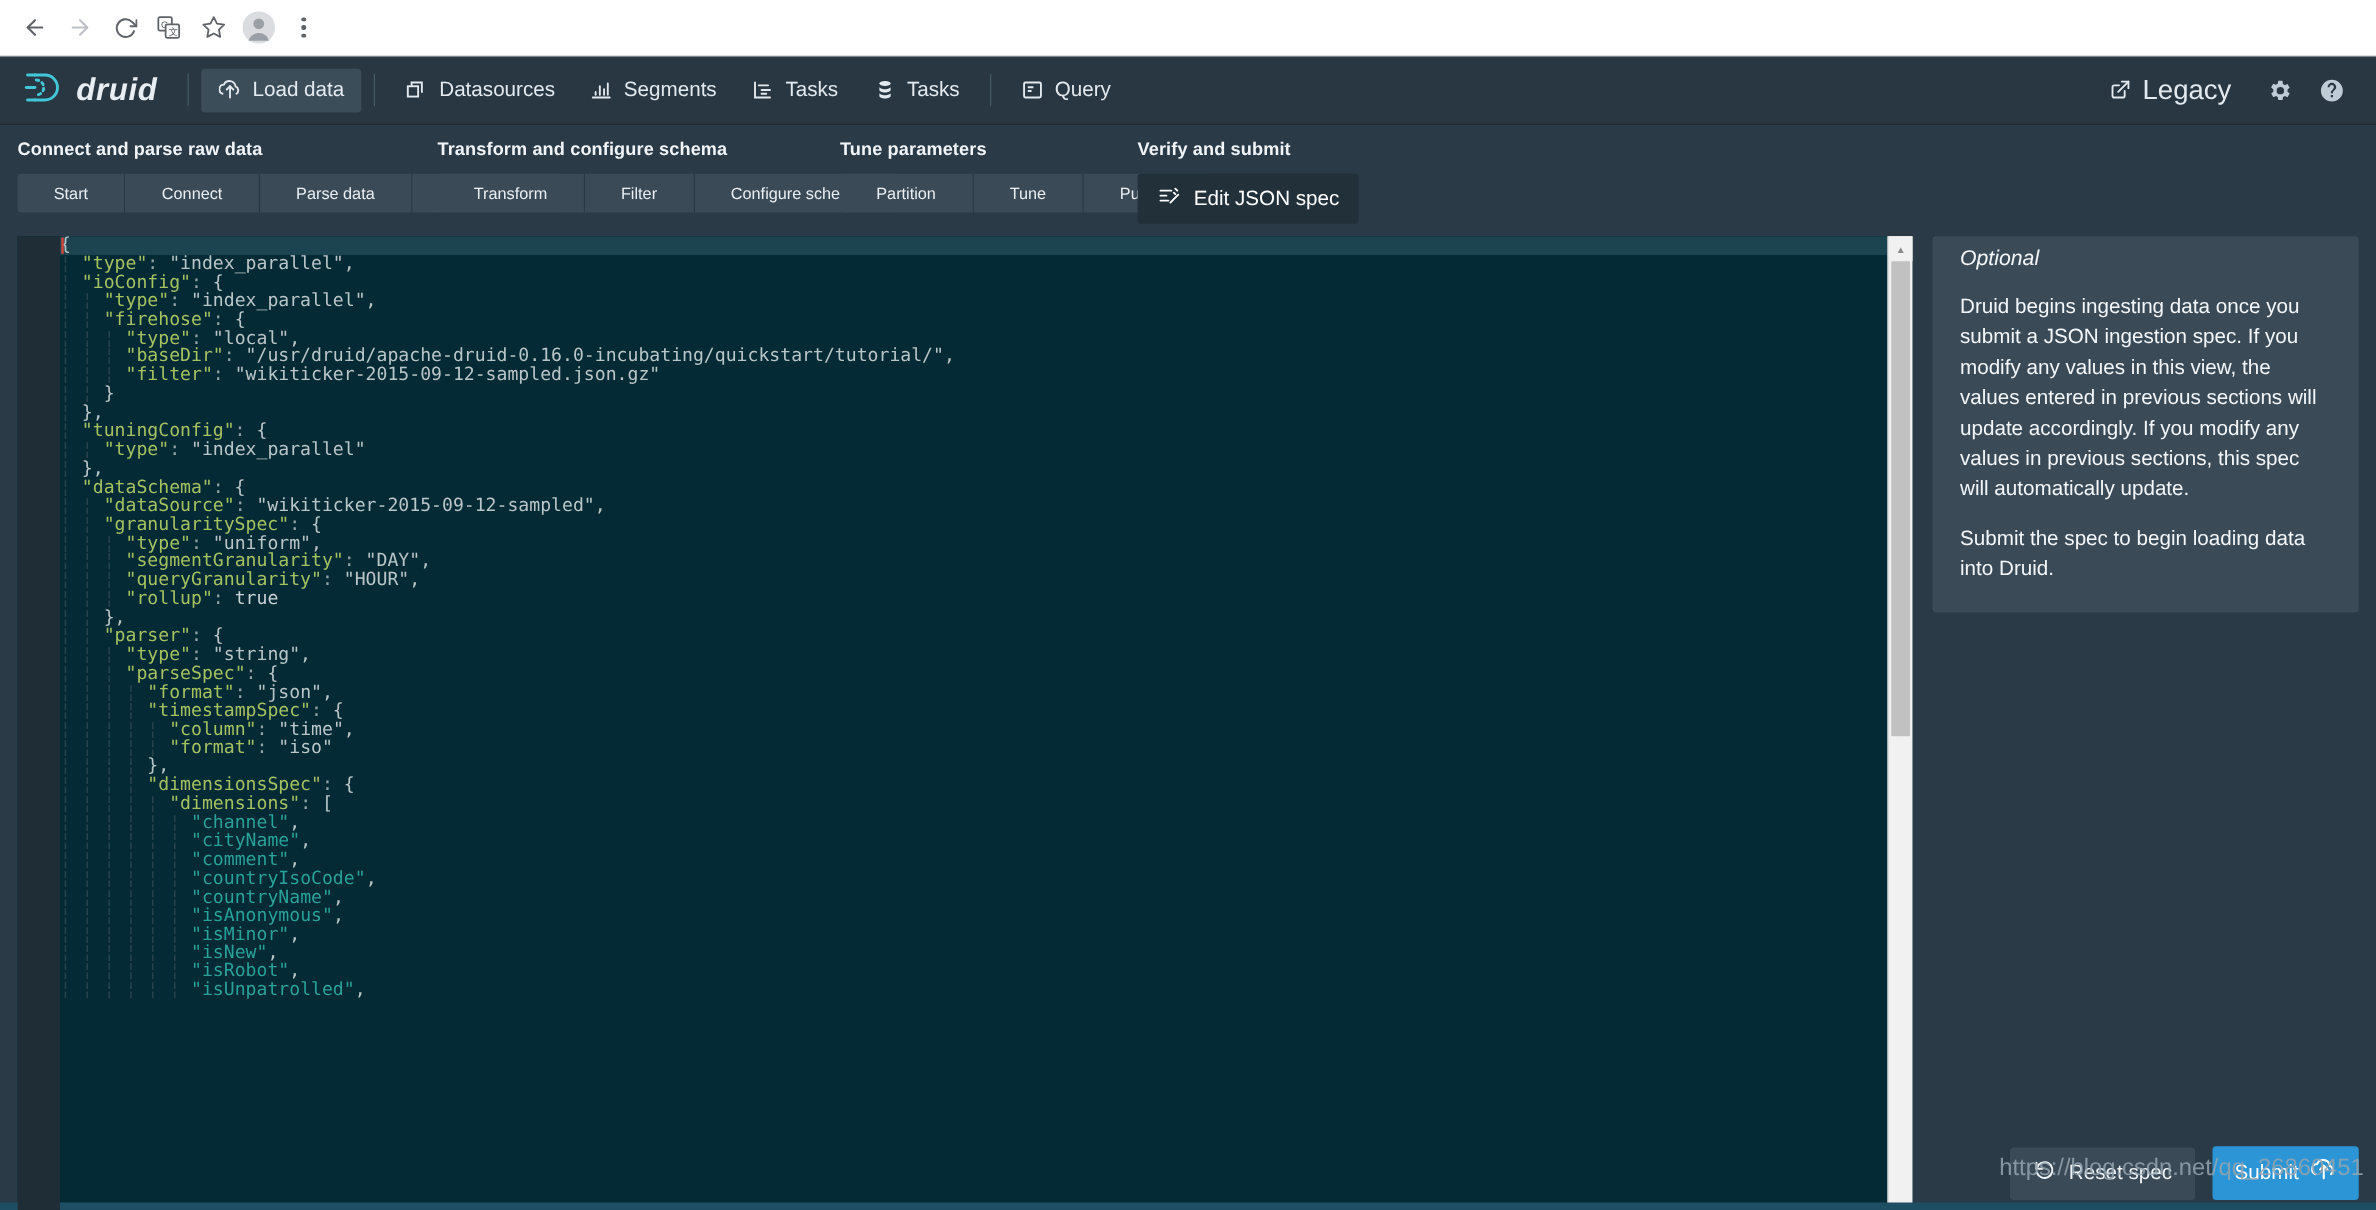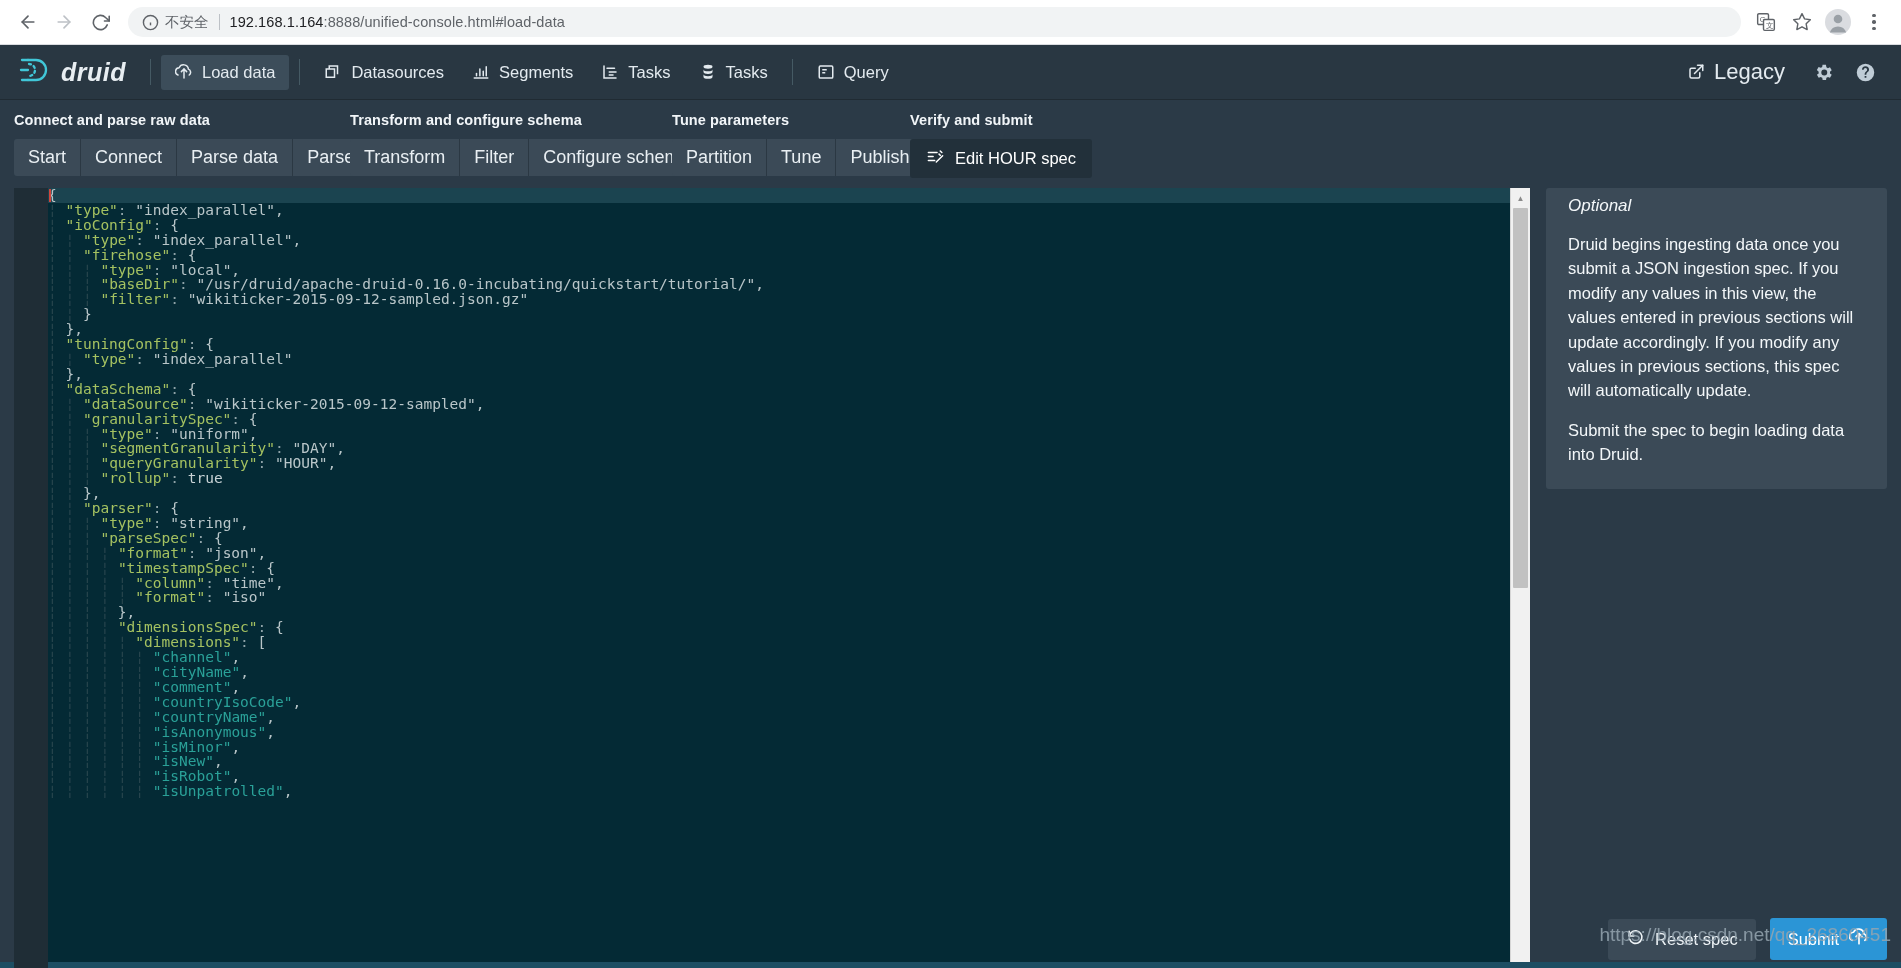--- a/index.html
+++ b/index.html
@@ -72,22 +72,22 @@
   .step-group { margin-right: 30px; }
   .step-group.g1 { width: 306px; }
   .step-group.g2 { width: 292px; }
   .step-group.g3 { width: 208px; }
   .group-title {
     color: #f1f5f8; font-size: 14.5px; font-weight: bold;
     margin-bottom: 11px; letter-spacing: .1px;
   }
   .btn-row { display: flex; }
   .step-btn {
-    background: #3b4a57; color: #e9eff3; font-size: 18px;
-    padding: 8px 14px; border: none; border-right: 1px solid #2b3843;
+    background: #3b4a57; color: #e9eff3; font-size: 13px;
+    padding: 8px 29px; border: none; border-right: 1px solid #2b3843;
     font-family: inherit; white-space: nowrap;
   }
   .step-btn:first-child { border-radius: 3px 0 0 3px; }
   .step-btn:last-child { border-right: none; border-radius: 0 3px 3px 0; }
   .jsonspec-btn {
     background: #22303a; color: #ffffff; font-size: 16.5px;
     padding: 8px 16px; border: none; border-radius: 3px;
     display: flex; align-items: center; gap: 10px;
     font-family: inherit; white-space: nowrap;
   }
@@ -193,32 +193,20 @@
         <polyline points="12 5 19 12 12 19"></polyline>
       </svg>
   </div>
   <div class="nav-btn">
     <svg width="19" height="19" viewBox="0 0 24 24" fill="none" stroke="currentColor" stroke-width="2" stroke-linecap="round" stroke-linejoin="round">
         <polyline points="23 4 23 10 17 10"></polyline>
         <path d="M20.49 15a9 9 0 1 1-2.12-9.36L23 10"></path>
       </svg>
   </div>
 
-  <div class="omnibox">
-    <span class="omni-info">
-      <svg width="17" height="17" viewBox="0 0 24 24" fill="none" stroke="currentColor" stroke-width="2">
-          <circle cx="12" cy="12" r="10"></circle>
-          <line x1="12" y1="16" x2="12" y2="12"></line>
-          <line x1="12" y1="8" x2="12.01" y2="8"></line>
-        </svg>
-    </span>
-    <span class="omni-warn">不安全</span>
-    <span class="omni-sep"></span>
-    <span class="omni-url"><span>192.168.1.164</span><span class="dim">:8888/unified-console.html#load-data</span></span>
-  </div>
 
   <div class="browser-actions">
     <div class="bact">
       <svg width="20" height="20" viewBox="0 0 24 24" fill="none" stroke="currentColor" stroke-width="1.7">
           <rect x="2" y="2" width="13" height="13" rx="1.5"></rect>
           <text x="4.5" y="12" font-size="9" fill="currentColor" stroke="none" font-family="sans-serif">G</text>
           <rect x="9" y="9" width="13" height="13" rx="1.5" fill="#fff"></rect>
           <text x="12" y="19" font-size="9" fill="currentColor" stroke="none" font-family="sans-serif">文</text>
         </svg>
     </div>
@@ -386,21 +374,21 @@
       <span>
         <svg width="19" height="19" viewBox="0 0 24 24" fill="none" stroke="#ffffff" stroke-width="1.9" stroke-linecap="round">
             <line x1="3" y1="7" x2="14" y2="7"></line>
             <line x1="3" y1="12" x2="9" y2="12"></line>
             <line x1="3" y1="17" x2="11" y2="17"></line>
             <line x1="13" y1="19" x2="21" y2="11"></line>
             <line x1="18" y1="5" x2="20" y2="7"></line>
             <line x1="16.5" y1="9" x2="18" y2="10.5"></line>
           </svg>
       </span>
-      <span>Edit HOUR spec</span>
+      <span>Edit JSON spec</span>
     </button>
   </div>
 </div>
 
 <div class="main">
 
   <div class="editor-wrap">
     <div class="editor">
       <div class="gutter"></div>
       <div class="active-line"></div>

